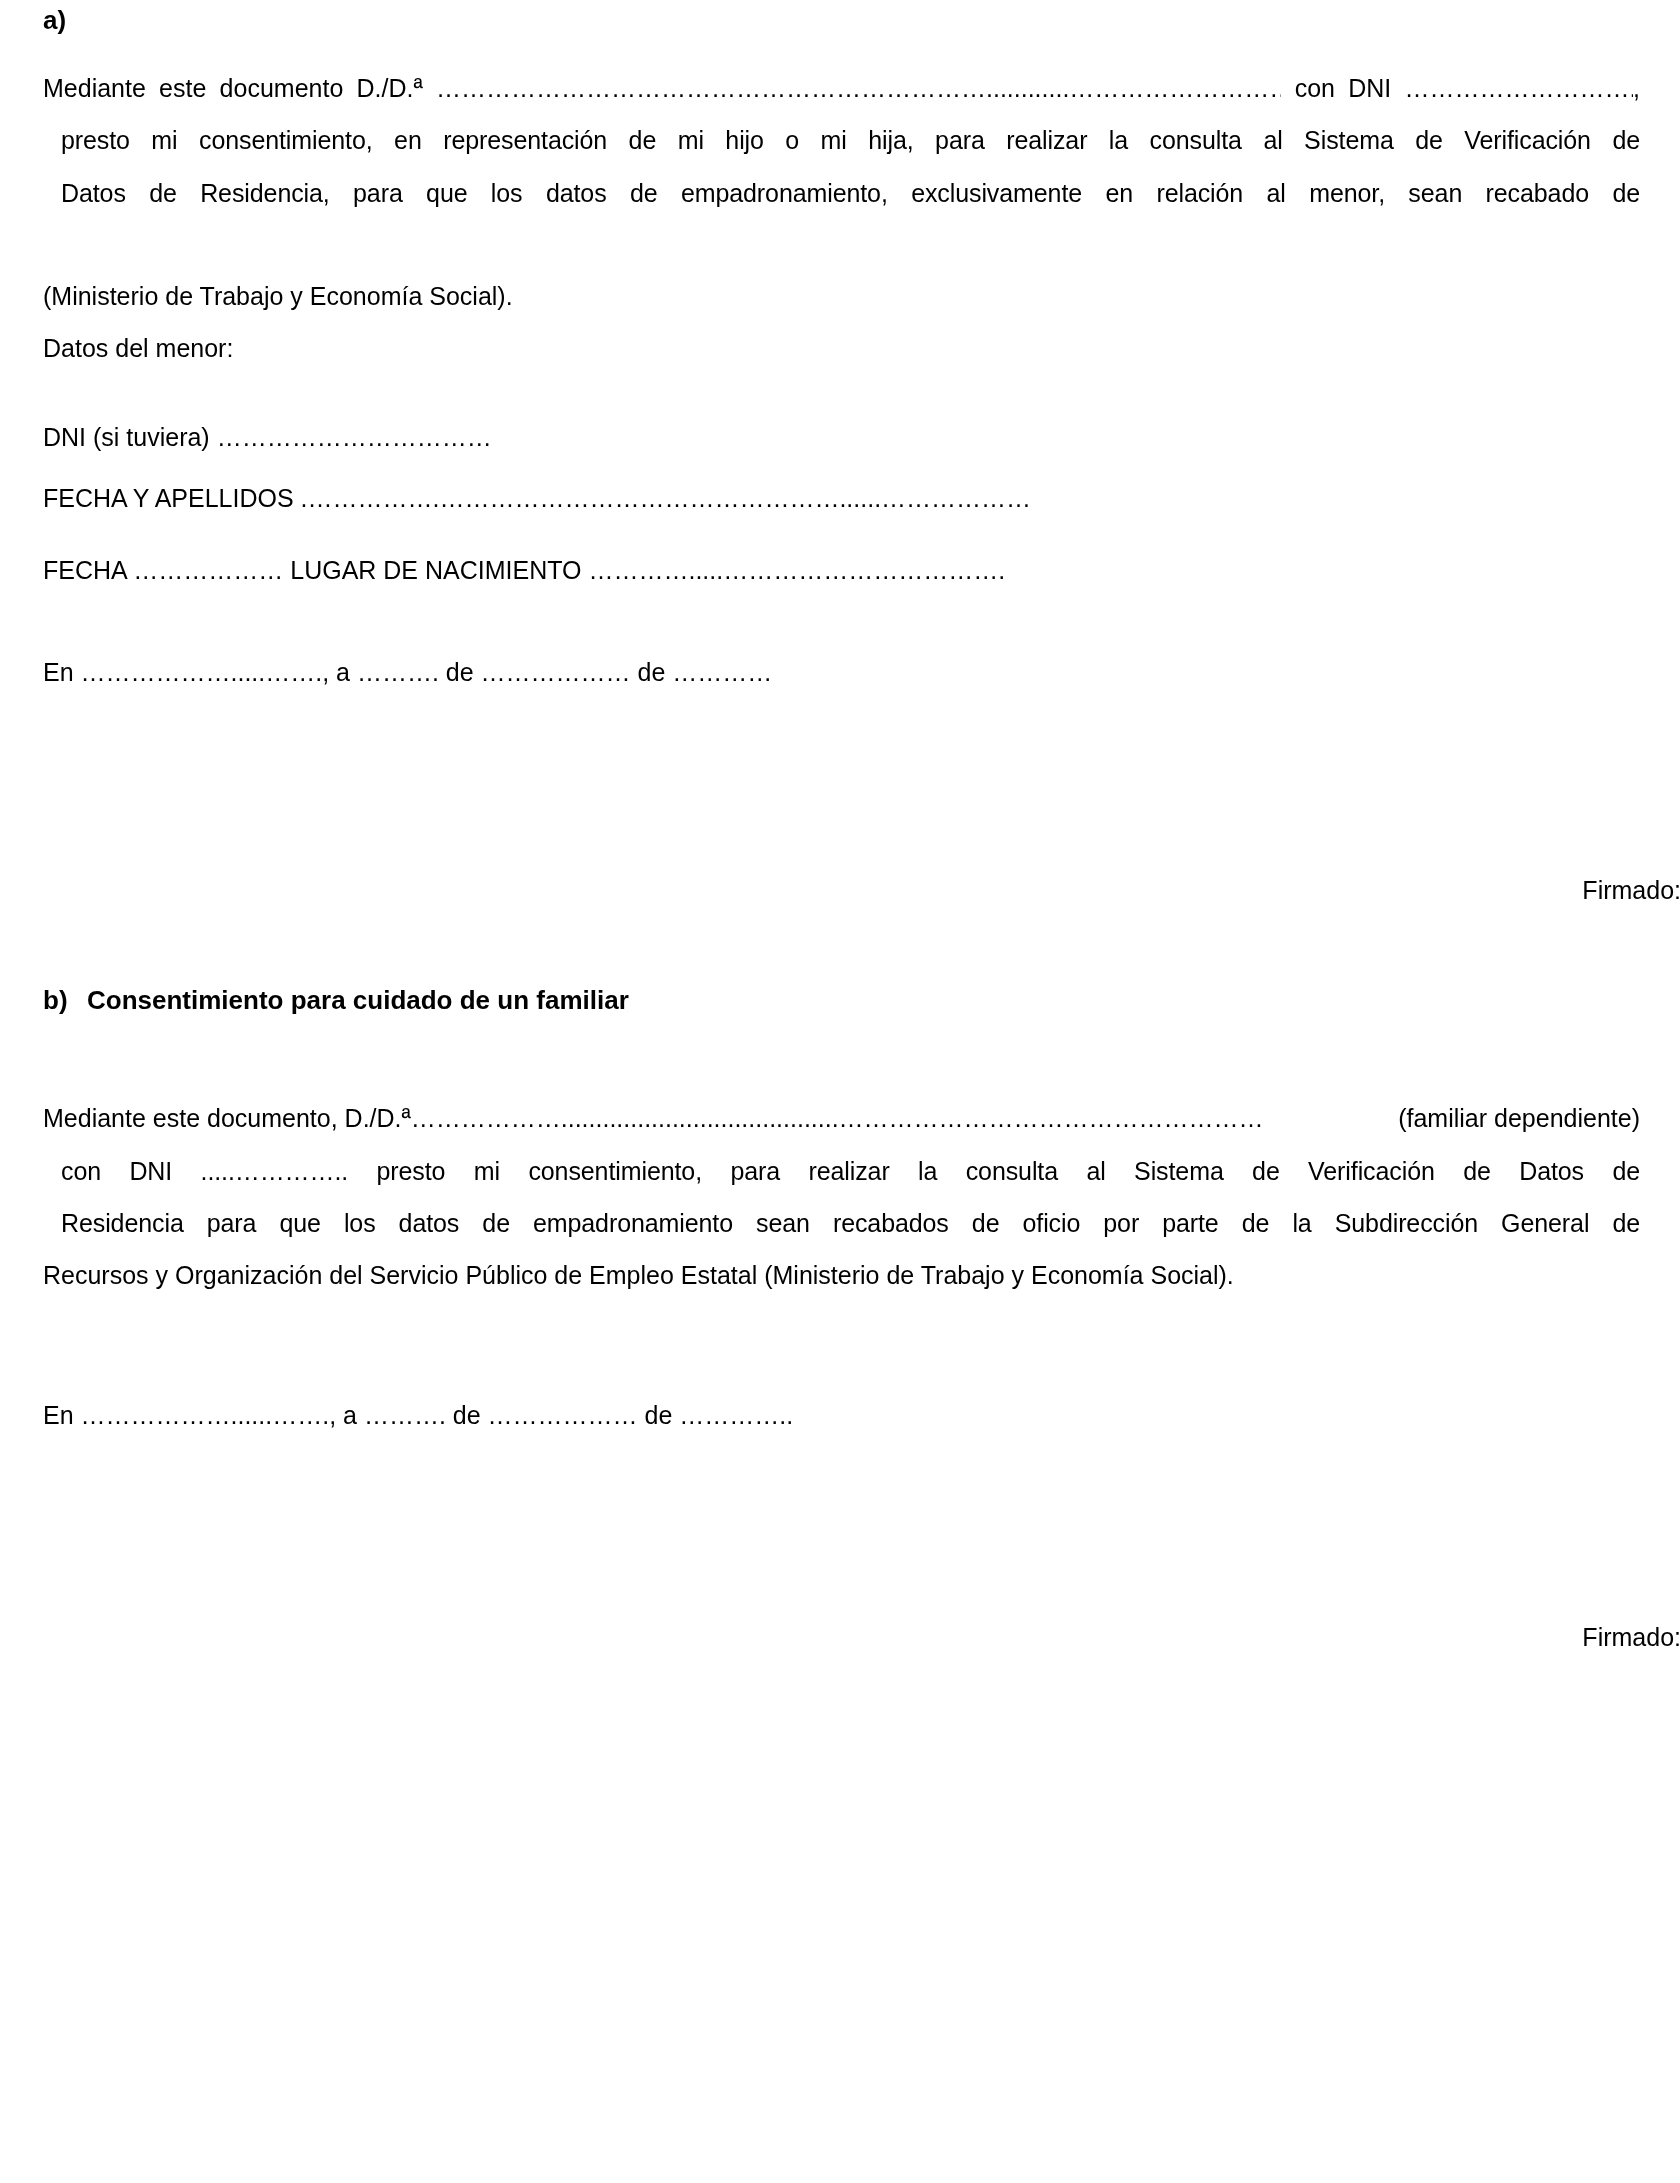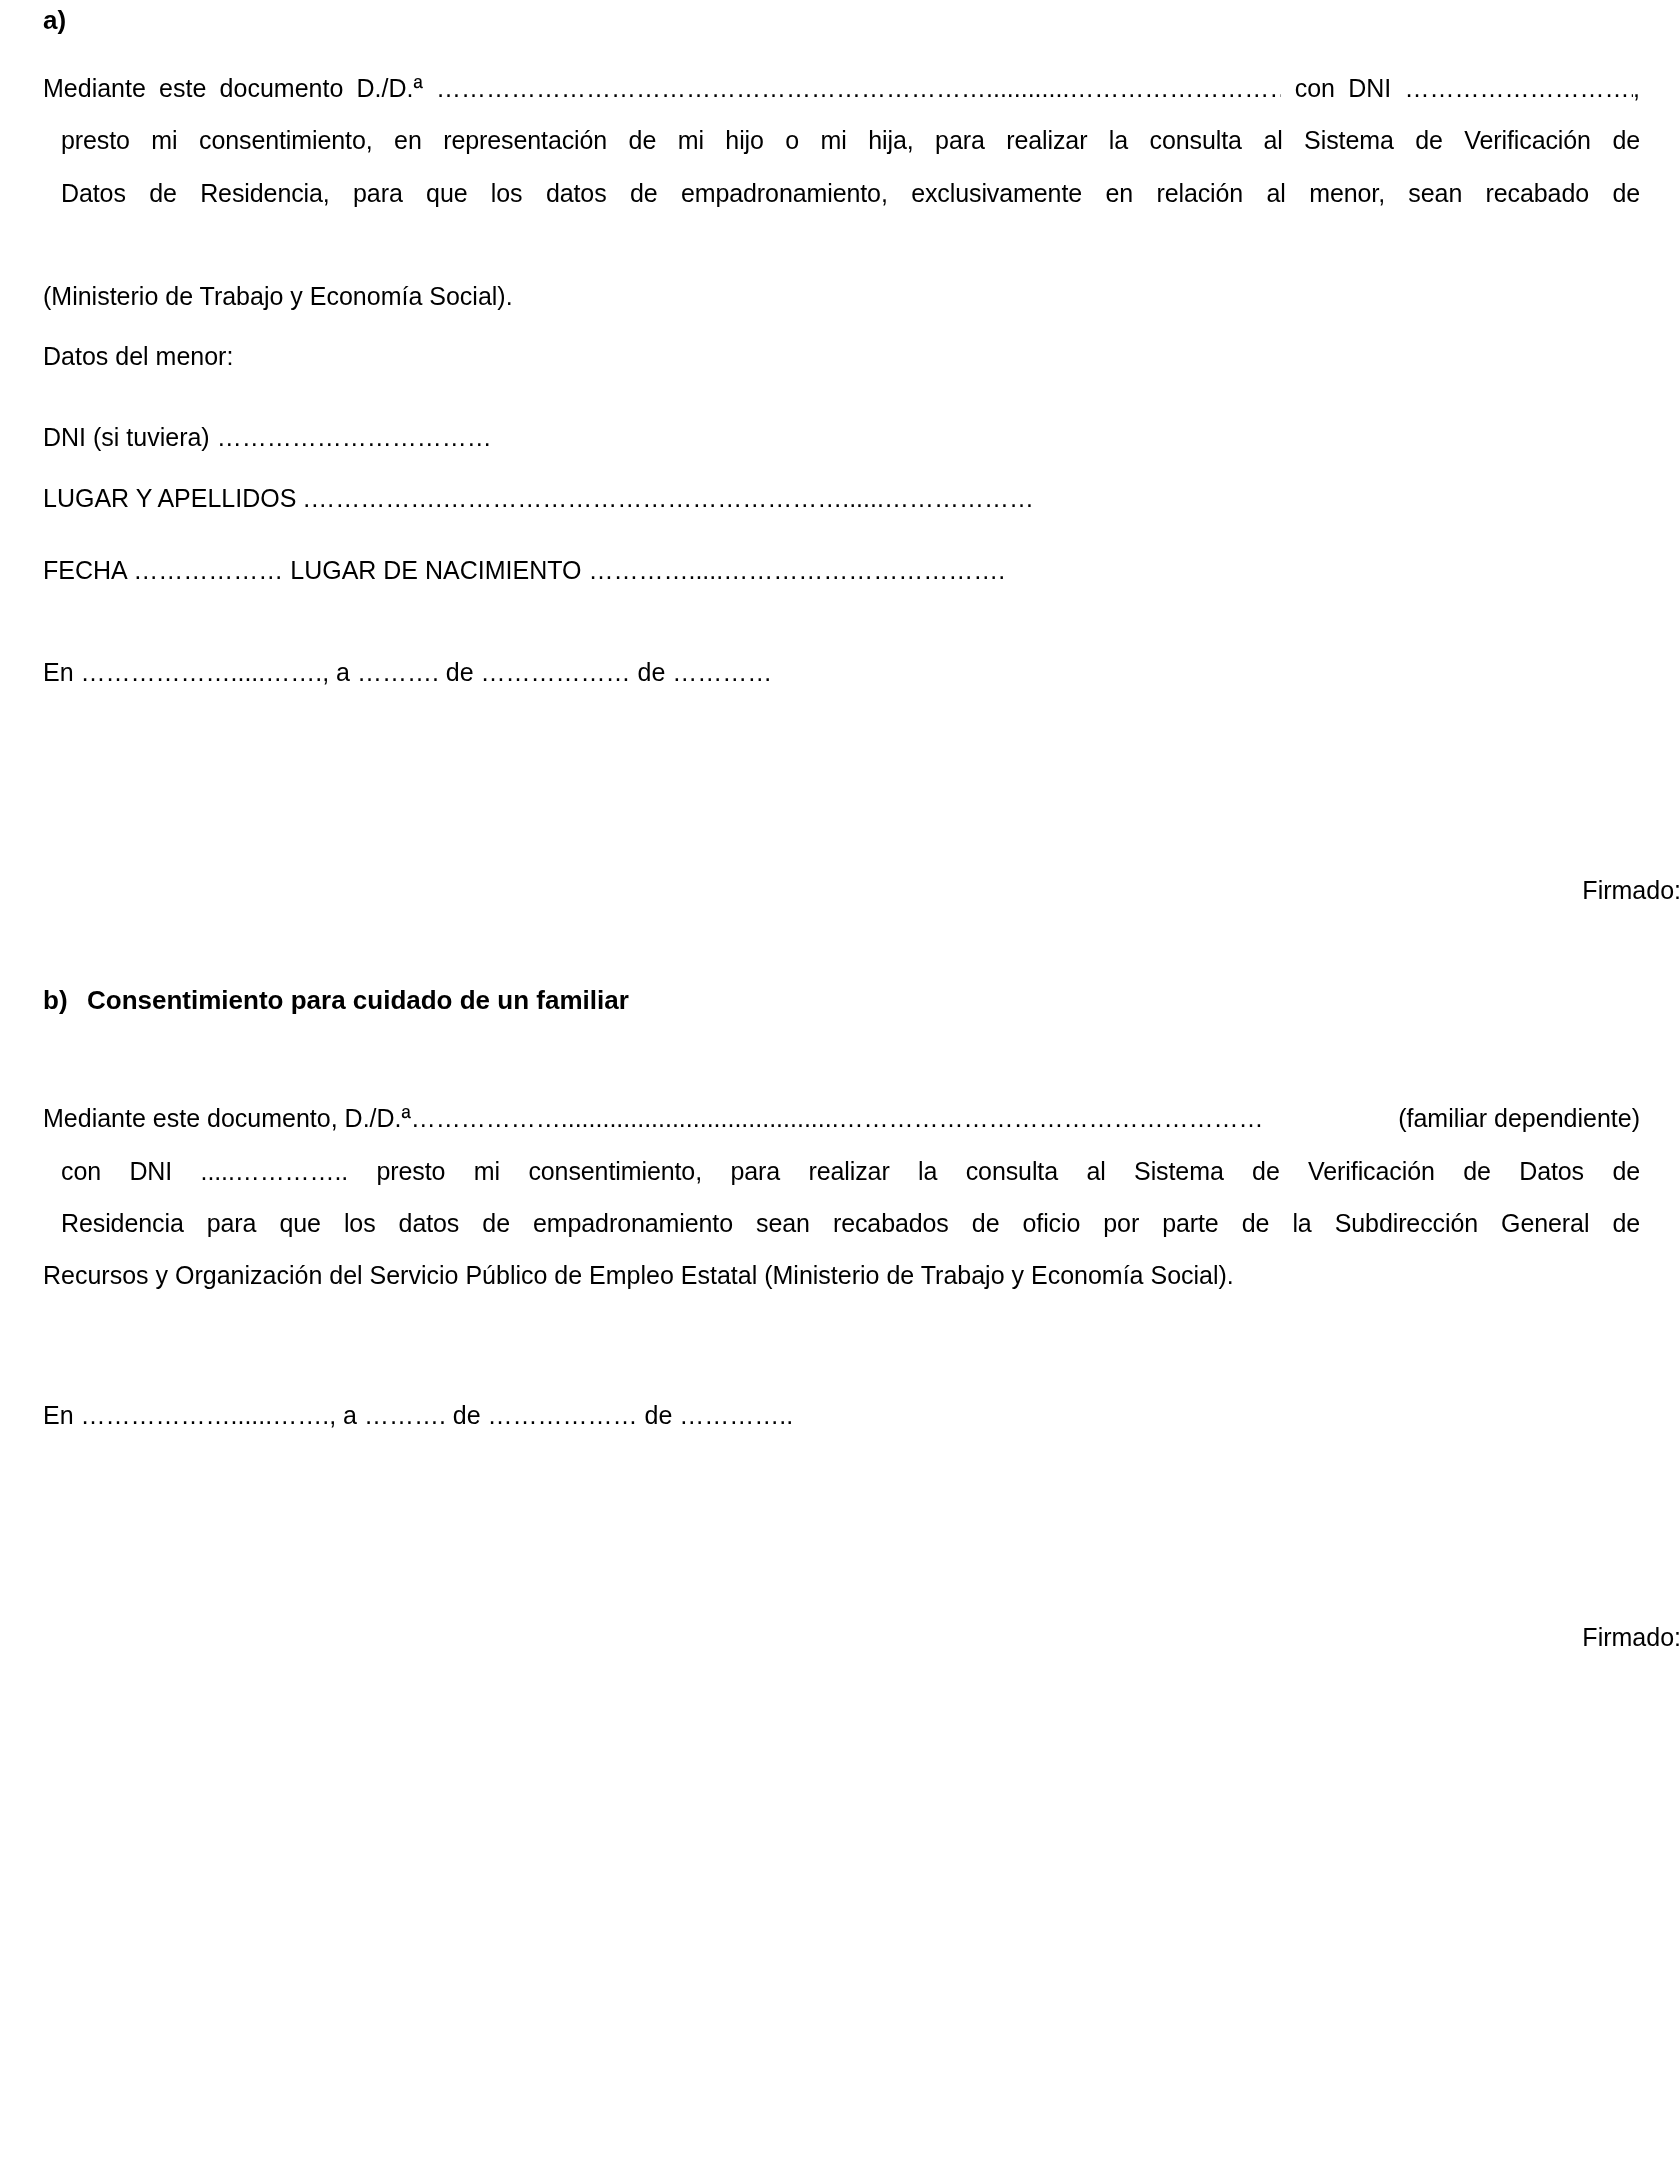--- a/index.html
+++ b/index.html
@@ -88,23 +88,23 @@
     <span class="dots wide">…………………………………………………………............………………………………………………</span>
     <span class="t ws"> con DNI </span>
     <span class="dots">………………………..</span>
     <span class="t">,</span>
   </div>
 
   <div class="jline" style="top:114px">presto mi consentimiento, en representación de mi hijo o mi hija, para realizar la consulta al Sistema de Verificación de</div>
   <div class="jline" style="top:167px">Datos de Residencia, para que los datos de empadronamiento, exclusivamente en relación al menor, sean recabado de</div>
   <div class="line" style="top:278px">(Ministerio de Trabajo y Economía Social).</div>
 
-  <div class="line" style="top:338px">Datos del menor:</div>
+  <div class="line" style="top:330px">Datos del menor:</div>
   <div class="line" style="top:419px">DNI (si tuviera) ……………………………</div>
-  <div class="line" style="top:480px">LUGAR Y APELLIDOS .…………….…………………………………………......………………</div>
+  <div class="line" style="top:480px">FECHA Y APELLIDOS .…………….…………………………………………......………………</div>
   <div class="line" style="top:552px">FECHA ……………… LUGAR DE NACIMIENTO ………….....…………………………….</div>
 
   <div class="line" style="top:654px">En ……………….....……., a ………. de ……………… de …………</div>
   <div class="centerline" style="top:872px">Firmado:</div>
 
   <div class="heading" style="top:982px">
     <span class="hlabel">b)</span>
     <span>Consentimiento para cuidado de un familiar</span>
   </div>
 

